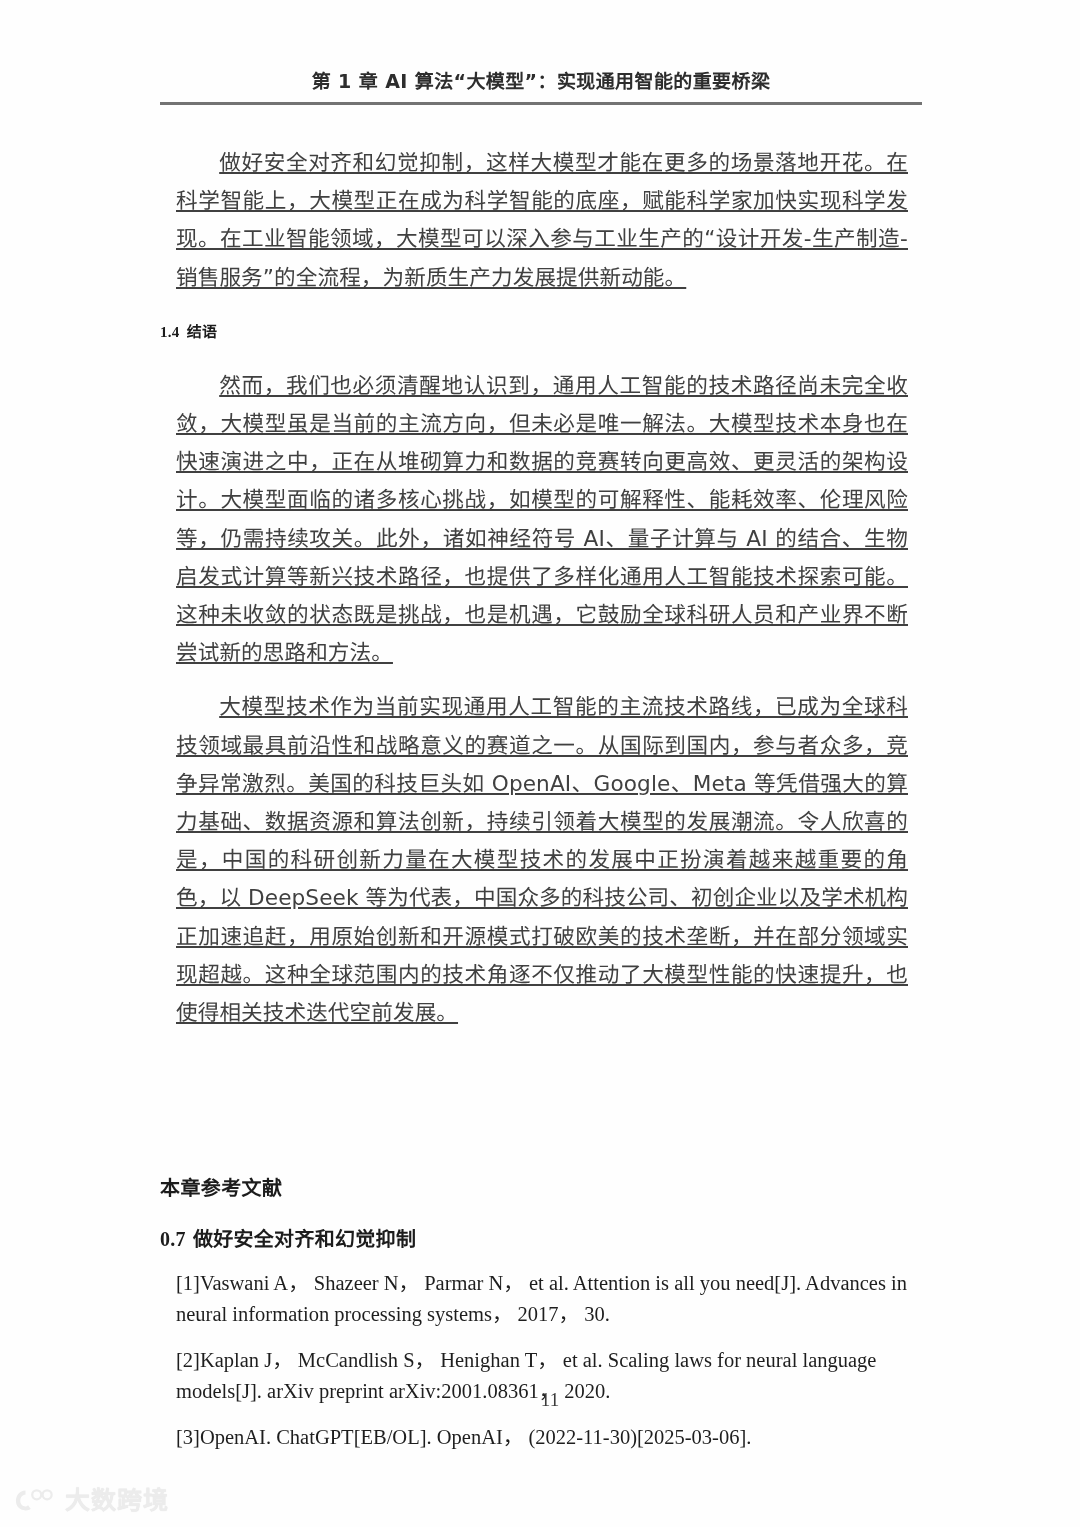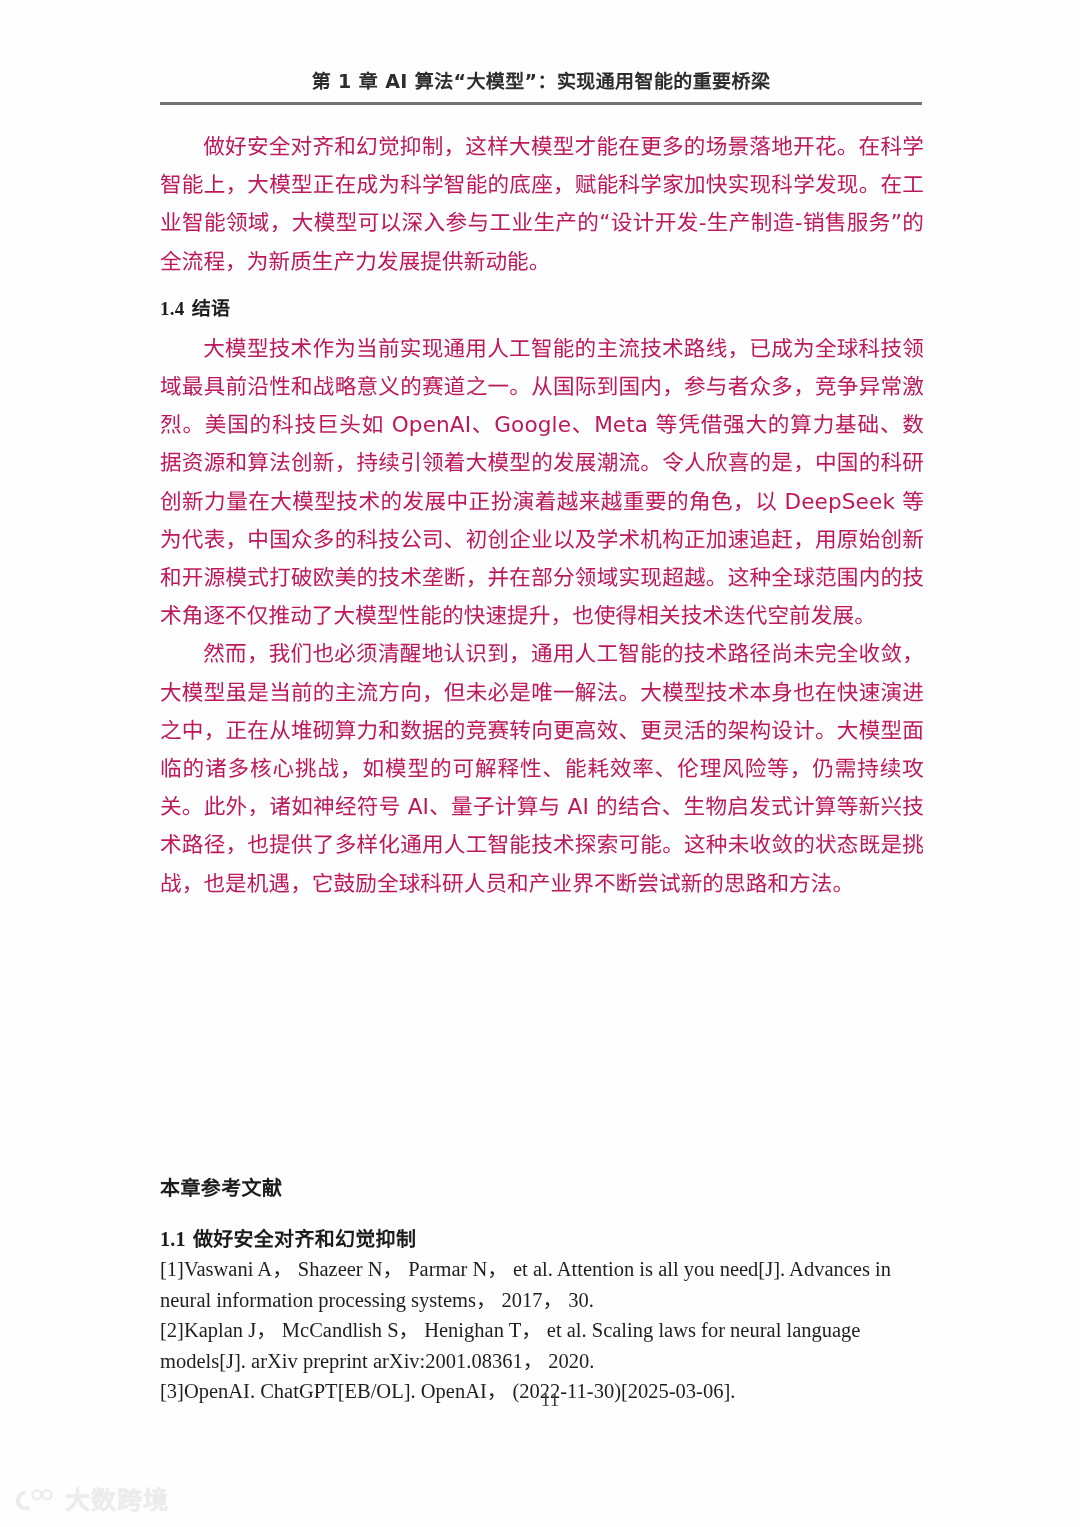--- a/index.html
+++ b/index.html
@@ -48,35 +48,36 @@
 
   
   .content {
     position: absolute;
     top: 128px;
     left: 160px;
     width: 764px;
   }
 
   p.para {
-    margin: 0;
+    margin: 16px;
     font-family: "DejaVu Sans", "Liberation Sans", sans-serif;
     font-size: 21.6px;
     line-height: 38.2px;
-    color: #be185d;
+    color: #404040;
     text-align: justify;
     text-justify: inter-ideograph;
     text-indent: 2em;
     letter-spacing: 0.1px;
+    text-decoration: underline;
   }
 
   h2.section-heading {
     margin: 8px 0 2px 0;
     font-family: "DejaVu Sans", "Liberation Sans", sans-serif;
-    font-size: 19px;
+    font-size: 15px;
     font-weight: bold;
     line-height: 38px;
     color: #1c1c1c;
     letter-spacing: 0.3px;
   }
   h2.section-heading .num {
     font-family: "Liberation Serif", "DejaVu Serif", serif;
     font-weight: bold;
     margin-right: 7px;
   }
@@ -103,21 +104,21 @@
     font-weight: bold;
     color: #1c1c1c;
     letter-spacing: 0.3px;
   }
   h3.refs-sub .num {
     font-family: "Liberation Serif", "DejaVu Serif", serif;
     font-weight: bold;
     margin-right: 7px;
   }
   p.ref-item {
-    margin: 0;
+    margin: 16px;
     font-family: "Liberation Serif", "DejaVu Serif", serif;
     font-size: 20.5px;
     line-height: 30.5px;
     color: #1e1e1e;
     text-align: left;
   }
 
   
   .page-number {
     position: absolute;
@@ -168,31 +169,31 @@
 
   <div class="content">
 
     <p class="para">做好安全对齐和幻觉抑制，这样大模型才能在更多的场景落地开花。在科学智能上，大模型正在成为科学智能的底座，赋能科学家加快实现科学发现。在工业智能领域，大模型可以深入参与工业生产的“设计开发-生产制造-销售服务”的全流程，为新质生产力发展提供新动能。</p>
 
 
     <h2 class="section-heading">
       <span class="num">1.4</span><span>结语</span>
     </h2>
 
+    <p class="para">然而，我们也必须清醒地认识到，通用人工智能的技术路径尚未完全收敛，大模型虽是当前的主流方向，但未必是唯一解法。大模型技术本身也在快速演进之中，正在从堆砌算力和数据的竞赛转向更高效、更灵活的架构设计。大模型面临的诸多核心挑战，如模型的可解释性、能耗效率、伦理风险等，仍需持续攻关。此外，诸如神经符号 AI、量子计算与 AI 的结合、生物启发式计算等新兴技术路径，也提供了多样化通用人工智能技术探索可能。这种未收敛的状态既是挑战，也是机遇，它鼓励全球科研人员和产业界不断尝试新的思路和方法。</p>
+
     <p class="para">大模型技术作为当前实现通用人工智能的主流技术路线，已成为全球科技领域最具前沿性和战略意义的赛道之一。从国际到国内，参与者众多，竞争异常激烈。美国的科技巨头如 OpenAI、Google、Meta 等凭借强大的算力基础、数据资源和算法创新，持续引领着大模型的发展潮流。令人欣喜的是，中国的科研创新力量在大模型技术的发展中正扮演着越来越重要的角色，以 DeepSeek 等为代表，中国众多的科技公司、初创企业以及学术机构正加速追赶，用原始创新和开源模式打破欧美的技术垄断，并在部分领域实现超越。这种全球范围内的技术角逐不仅推动了大模型性能的快速提升，也使得相关技术迭代空前发展。</p>
-
-    <p class="para">然而，我们也必须清醒地认识到，通用人工智能的技术路径尚未完全收敛，大模型虽是当前的主流方向，但未必是唯一解法。大模型技术本身也在快速演进之中，正在从堆砌算力和数据的竞赛转向更高效、更灵活的架构设计。大模型面临的诸多核心挑战，如模型的可解释性、能耗效率、伦理风险等，仍需持续攻关。此外，诸如神经符号 AI、量子计算与 AI 的结合、生物启发式计算等新兴技术路径，也提供了多样化通用人工智能技术探索可能。这种未收敛的状态既是挑战，也是机遇，它鼓励全球科研人员和产业界不断尝试新的思路和方法。</p>
 
   </div>
 
   <div class="refs-block">
     <h3 class="refs-title">本章参考文献</h3>
 
     <h3 class="refs-sub">
-      <span class="num">1.1</span><span>做好安全对齐和幻觉抑制</span>
+      <span class="num">0.7</span><span>做好安全对齐和幻觉抑制</span>
     </h3>
 
     <p class="ref-item">[1]Vaswani A，  Shazeer N，  Parmar N，  et al. Attention is all you need[J]. Advances in neural information processing systems，  2017，  30.</p>
     <p class="ref-item">[2]Kaplan J，  McCandlish S，  Henighan T，  et al. Scaling laws for neural language models[J]. arXiv preprint arXiv:2001.08361，  2020.</p>
     <p class="ref-item">[3]OpenAI. ChatGPT[EB/OL]. OpenAI，  (2022-11-30)[2025-03-06].</p>
   </div>
 
   <div class="page-number">11</div>
 
   <div class="watermark">

